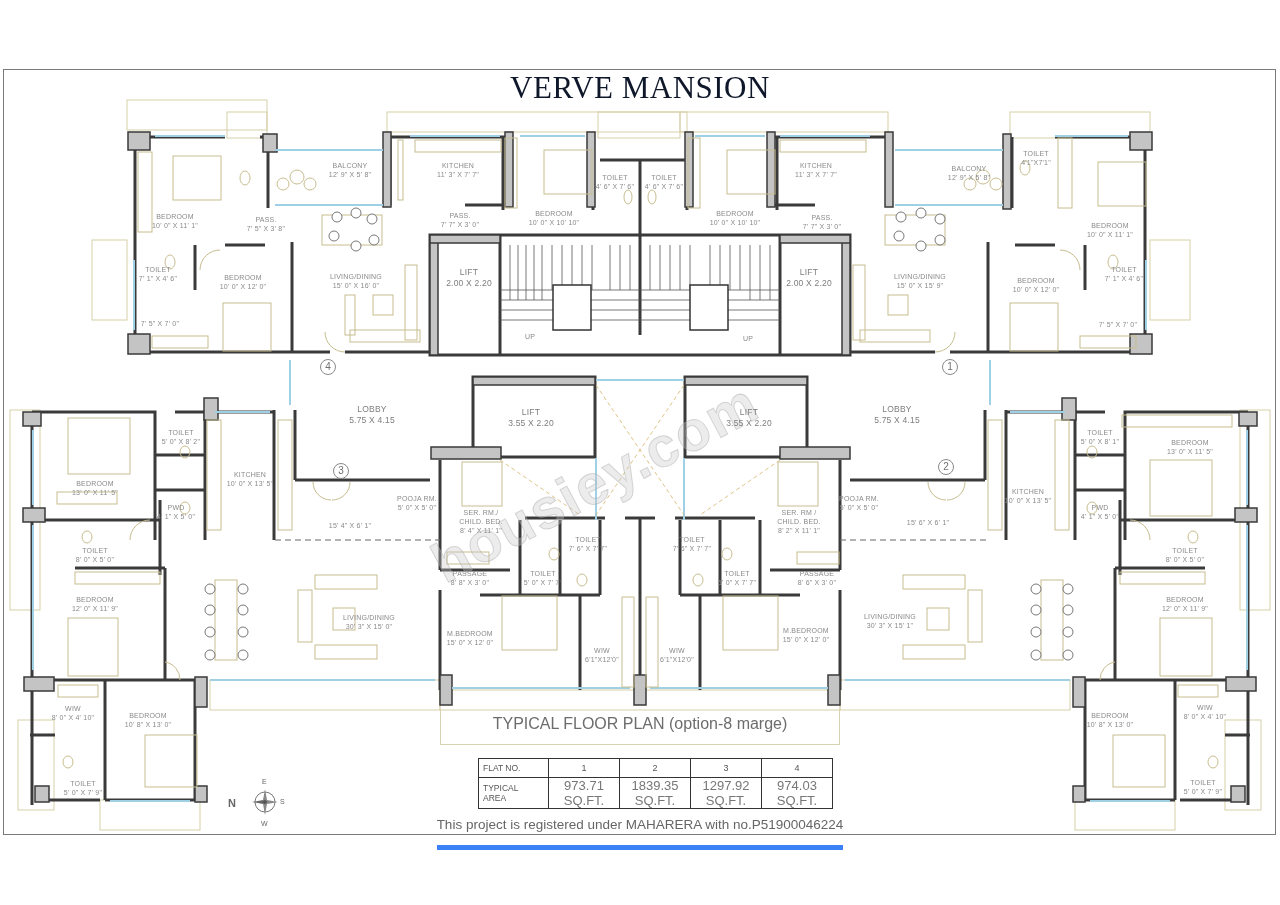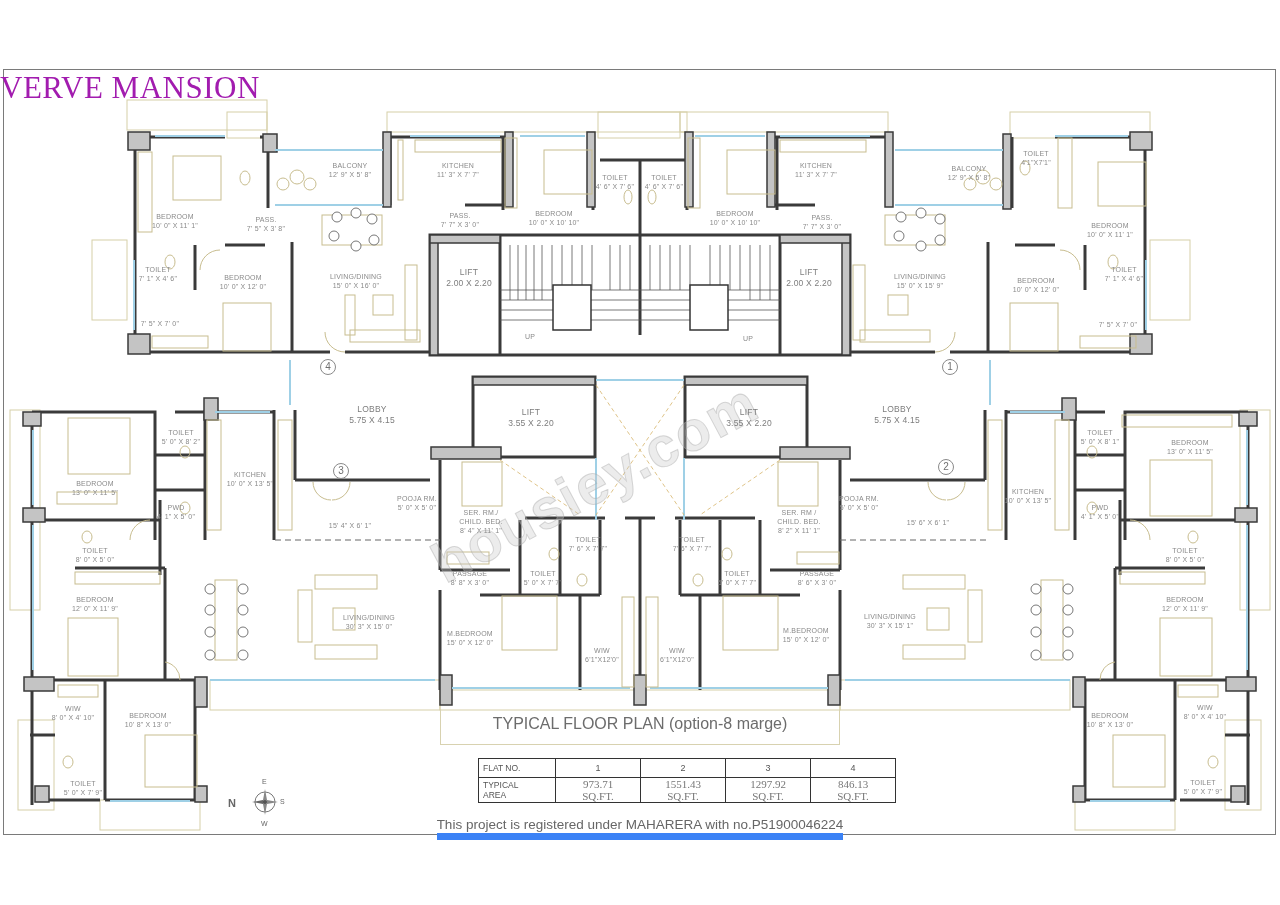--- a/index.html
+++ b/index.html
@@ -1,32 +1,32 @@
 <!DOCTYPE html>
 <html><head>
 <meta charset="utf-8">
 <style>
   html, body { margin:0; padding:0; background:#ffffff; }
   body { width:1280px; height:905px; position:relative; overflow:hidden; font-family:"Liberation Sans", sans-serif; }
   #sheet { position:absolute; left:3px; top:69px; width:1273px; height:766px; border:1px solid #7a7a7a; box-sizing:border-box; }
   #plan-svg { position:absolute; left:0; top:0; width:1280px; height:905px; }
-  .title { position:absolute; left:0; width:1280px; top:70px; font-family:"Liberation Serif", serif; font-size:31px; color:#a21caf; letter-spacing:0.5px; }
+  .title { position:absolute; left:0; width:1280px; top:70px; text-align:center; font-family:"Liberation Serif", serif; font-size:31px; color:#0f172a; letter-spacing:0.5px; }
   .lbl { position:absolute; transform:translate(-50%, -50%); text-align:center; white-space:nowrap; color:#8a8a8a; font-size:7px; line-height:9px; letter-spacing:0.2px; }
   .lbl .n { display:block; }
   .lbl .d { display:block; }
   .lbl.big { font-size:8.5px; line-height:11px; color:#7d7d7d; }
   .unit-no { position:absolute; width:14px; height:14px; border:1px solid #8a8a8a; border-radius:50%; font-size:10px; color:#6f6f6f; text-align:center; line-height:14px; transform:translate(-50%,-50%); }
   .plan-caption { position:absolute; left:440px; top:709px; width:400px; height:36px; box-sizing:border-box; border:1px solid #d8d2b0; border-top:none; text-align:center; font-size:16px; color:#6c6c6c; line-height:30px; }
   table.area { position:absolute; left:478px; top:758px; border-collapse:collapse; font-size:9px; color:#555; }
-  table.area td { border:1px solid #333; height:18px; text-align:center; padding:0 14px; }
+  table.area td { border:1px solid #333; height:18px; text-align:center; padding:0 7px; }
   table.area td.h { width:58px; text-align:left; padding-left:4px; font-size:8.5px; }
   table.area td.v { width:56px; }
-  table.area td.s { font-size:11px; color:#777;font-family:Liberation Serif, serif; }
+  table.area td.s { font-size:13px; color:#777; }
   .rera { position:absolute; left:0; width:1280px; top:817px; text-align:center; font-size:13.5px; color:#666; }
-  .rera span { border-bottom:7px solid #3b82f6; padding-bottom:1px; }
+  .rera span { border-bottom:5px solid #3b82f6; padding-bottom:13px; }
   .compass { position:absolute; left:228px; top:778px; width:60px; height:50px; }
   .compass .c { position:absolute; font-size:7px; color:#666; }
   .watermark { position:absolute; left:415px; top:450px; font-size:56px; color:rgba(200,200,200,0.35); transform:rotate(-28deg); font-family:"Liberation Sans", sans-serif; font-weight:bold; letter-spacing:2px; -webkit-text-stroke:1px rgba(170,170,170,0.45); }
 </style>
 </head>
 <body>
 
 <div id="sheet"></div>
 
 <div class="title">VERVE MANSION</div>
@@ -690,23 +690,23 @@
       <tr>
     <td class="h">FLAT NO.</td>
     <td class="v">1</td>
     <td class="v">2</td>
     <td class="v">3</td>
     <td class="v">4</td>
   </tr>
   <tr>
     <td class="h">TYPICAL AREA</td>
     <td class="v s">973.71 SQ.FT.</td>
-    <td class="v s">1551.43 SQ.FT.</td>
+    <td class="v s">1839.35 SQ.FT.</td>
     <td class="v s">1297.92 SQ.FT.</td>
-    <td class="v s">846.13 SQ.FT.</td>
+    <td class="v s">974.03 SQ.FT.</td>
   </tr>
 </tbody>
   </table>
 
 <div class="compass">
   <svg width="60" height="50" viewBox="0 0 60 50" style="position:absolute;left:0;top:0;">
     <circle cx="37" cy="24" r="10" fill="none" stroke="#777" stroke-width="1"></circle>
     <polygon points="37,11 39,22 37,24 35,22" fill="#888"></polygon>
     <polygon points="37,37 39,26 37,24 35,26" fill="#888"></polygon>
     <polygon points="24,24 35,22 37,24 35,26" fill="#666"></polygon>

